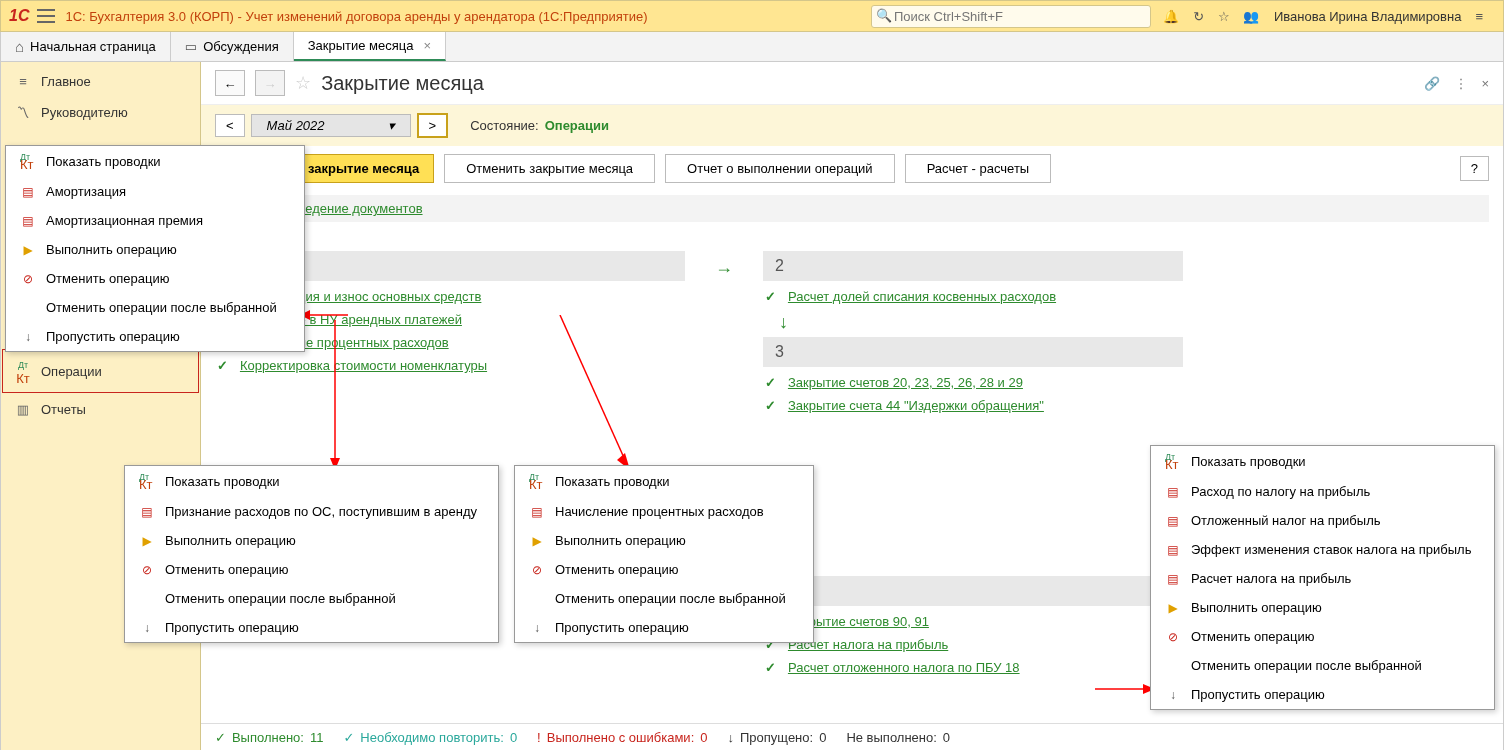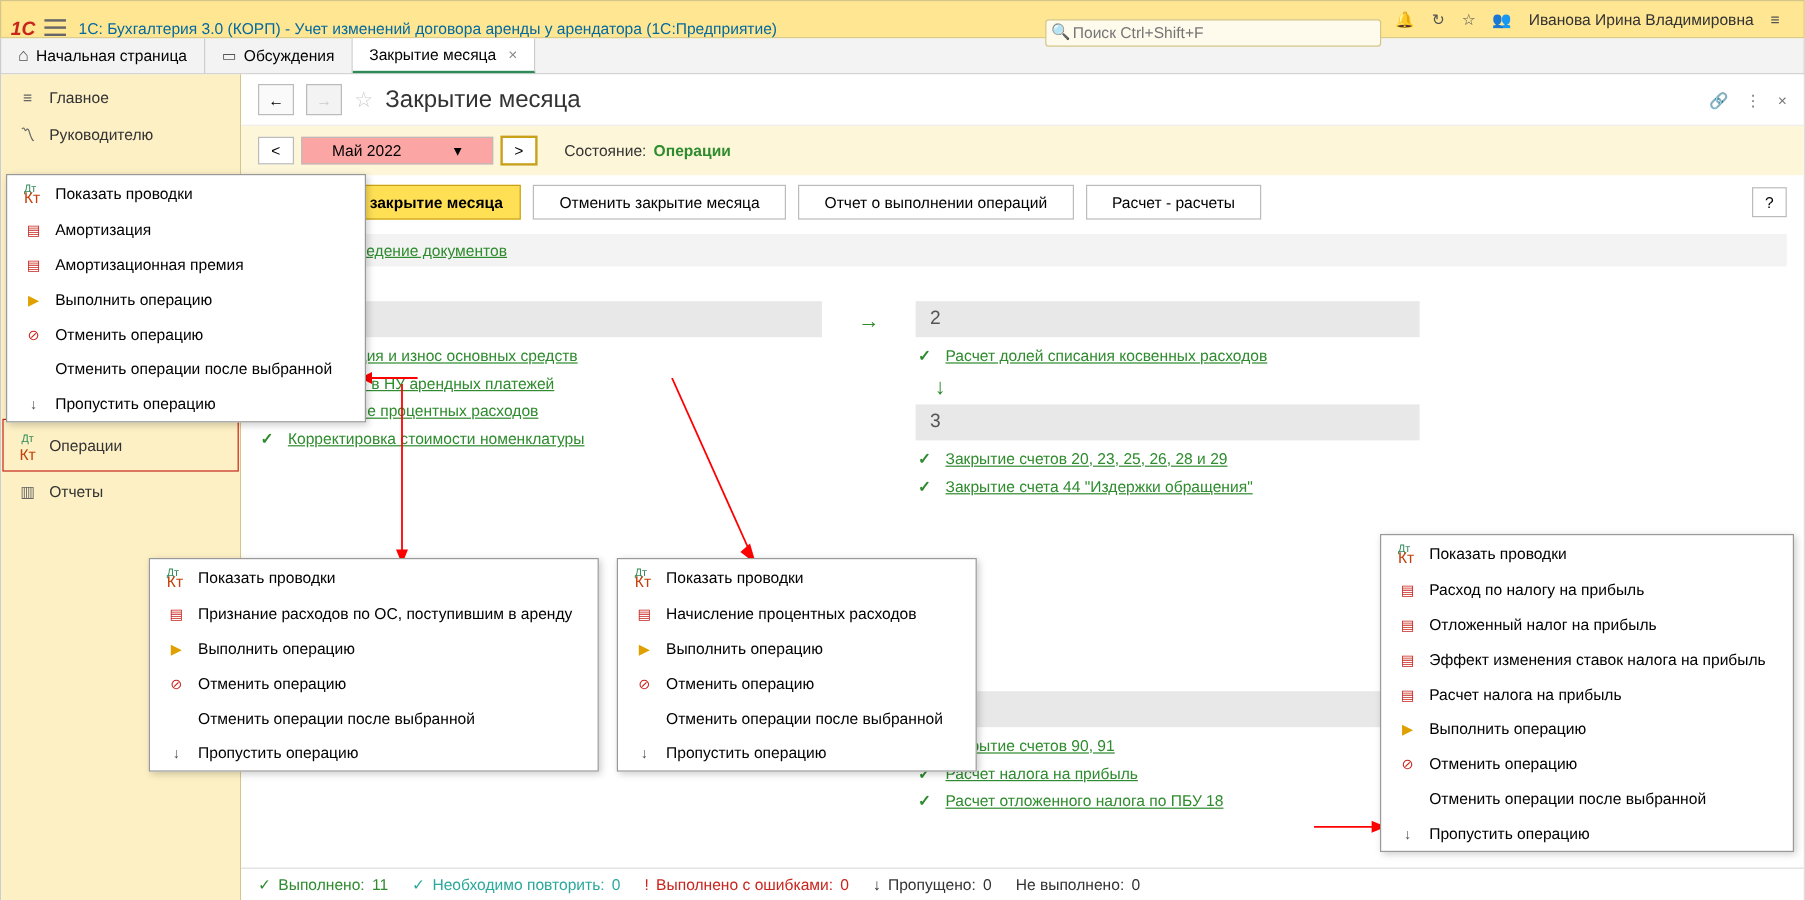--- a/index.html
+++ b/index.html
@@ -1,23 +1,23 @@
 <!DOCTYPE html>
 <html><head>
 <meta charset="utf-8">
 <style>
 * { box-sizing: border-box; margin: 0; padding: 0; font-family: Arial, sans-serif; font-size: 13px; }
 body { background: #fff; width: 1504px; height: 750px; position: relative; overflow: hidden; }
 
 
-.topbar { background: #ffe692; height: 30px; display: flex; padding: 15px 8px; border: 1px solid #d4c68a; }
+.topbar { background: #ffe692; height: 30px; display: flex; align-items: center; padding: 15px 8px; border: 1px solid #d4c68a; }
 .logo { color: #c8251d; font-weight: bold; font-size: 16px; margin-right: 8px; font-style: italic; }
 .hamburger-icon { width: 18px; height: 14px; display: flex; flex-direction: column; justify-content: space-between; margin-right: 10px; cursor: pointer; }
 .hamburger-icon span { height: 2px; background: #666; }
-.apptitle { color: #0369a1; flex: 1; }
+.apptitle { color: #c2410c; flex: 1; }
 .searchbox { width: 280px; position: relative; }
 .searchbox input { width: 100%; border: 1px solid #d4c68a; background: #fffbec; padding: 3px 6px 3px 22px; border-radius: 3px; color: #be185d; }
 .searchbox .sicon { position: absolute; left: 5px; top: 3px; color: #888; }
 .topicons { display: flex; gap: 14px; margin: 0 12px; color: #555; align-items: center; }
 .topicons > * { cursor: pointer; }
 .username { color: #333; }
 
 
 .tabrow { background: #f3f3f3; height: 30px; display: flex; align-items: stretch; border: 1px solid #ccc; border-top: none; }
 .tab { display: flex; align-items: center; padding: 0 14px; border-right: 1px solid #ccc; gap: 6px; cursor: pointer; position: relative; }
@@ -39,21 +39,21 @@
 .navbtn { border: 1px solid #bbb; background: #fafafa; width: 30px; height: 26px; display: flex; align-items: center; justify-content: center; cursor: pointer; }
 .navbtn.dis { color: #ccc; background: #f3f3f3; }
 .staricon { color: #ccc; font-size: 18px; cursor: pointer; }
 .pagetitle { font-size: 20px; color: #333; }
 .mainhead-right { margin-left: auto; display: flex; gap: 14px; color: #777; }
 .mainhead-right > * { cursor: pointer; }
 
 .periodbar { background: #fdf6d8; padding: 8px 14px; display: flex; align-items: center; gap: 6px; border-top: 1px solid #eee; }
 .pbtn { border: 1px solid #bbb; background: #fff; padding: 3px 10px; cursor: pointer; min-width: 28px; text-align: center; }
 .pbtn.hl { border: 2px solid #c8a11a; }
-.periodval { border: 1px solid #bbb; background: #fca5a5; padding: 3px 25px; width: 160px; display: flex; justify-content: space-between; }
+.periodval { border: 1px solid #bbb; background: #e5e5e5; padding: 3px 15px; width: 160px; display: flex; justify-content: space-between; font-style: italic; }
 .statelbl { margin-left: 16px; color: #333; }
 .stateval { color: #2e8b2e; font-weight: bold; }
 
 .buttonbar { padding: 8px 14px; display: flex; gap: 10px; align-items: center; }
 .mainbtn { border: 1px solid #c8a11a; background: #ffe055; padding: 6px 14px; font-weight: bold; cursor: pointer; }
 .secbtn { border: 1px solid #bbb; background: #fff; padding: 6px 21px; cursor: pointer; }
 .helpbtn { border: 1px solid #bbb; background: #fff; padding: 4px 10px; margin-left: auto; cursor: pointer; }
 
 .oplist { padding: 0 14px; flex: 1; overflow: auto; position: relative; }
 .oprow { background: #f3f3f3; padding: 6px 10px; display: flex; align-items: center; gap: 10px; margin-top: 4px; }

